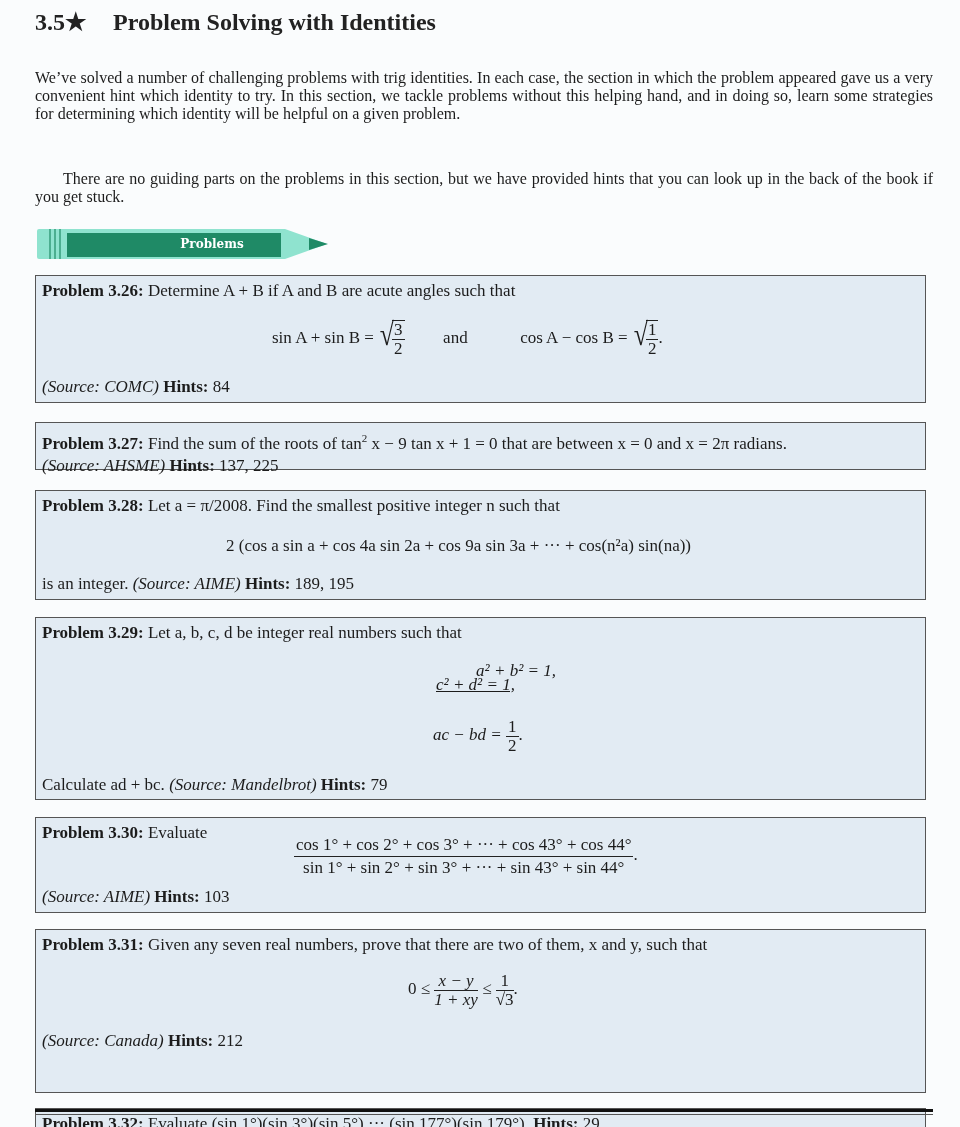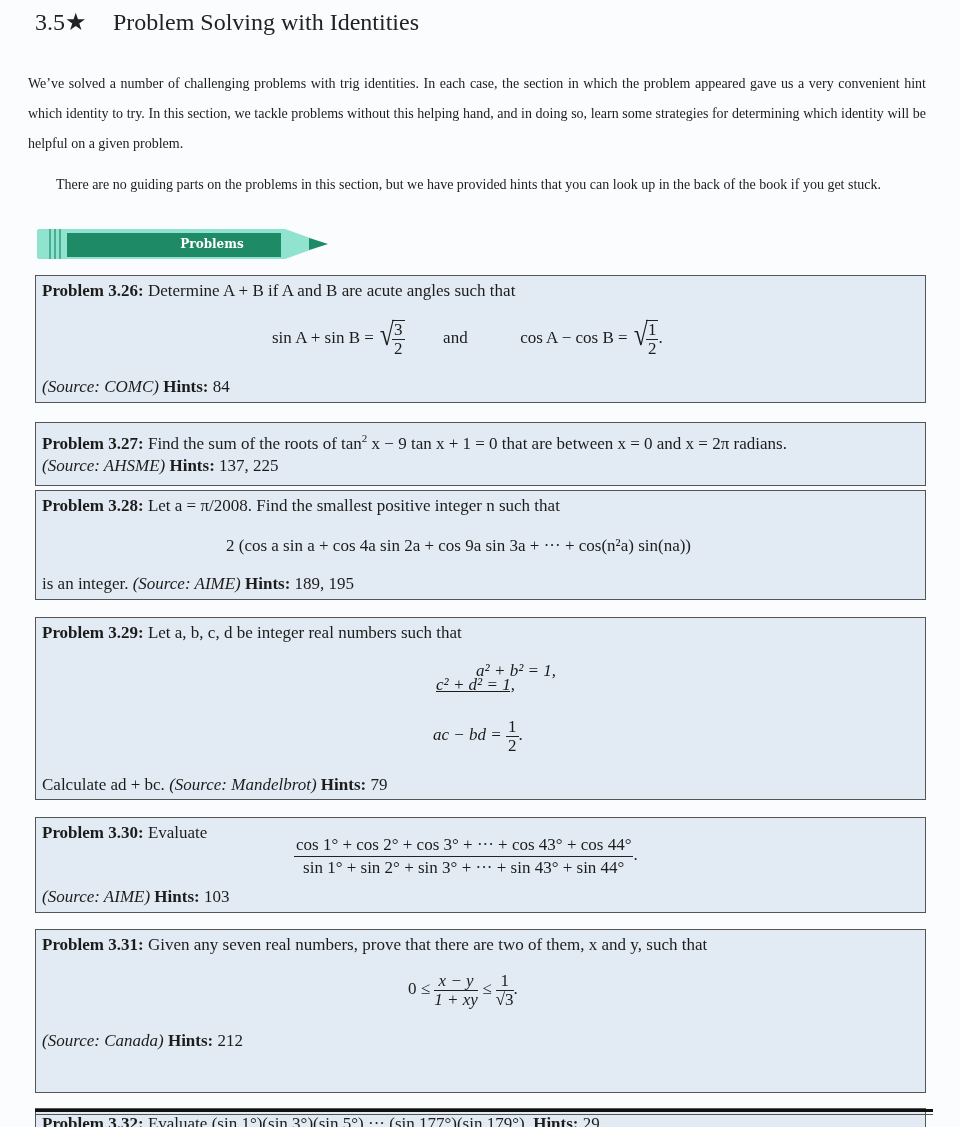--- a/index.html
+++ b/index.html
@@ -5,27 +5,27 @@
   html, body { margin:0; padding:0; }
   body {
     width:960px; height:1127px; overflow:hidden;
     background:#fafcfd;
     font-family:"Liberation Serif","DejaVu Serif",serif;
     color:#1c1c1c;
     position:relative;
   }
   .section-title {
     position:absolute; left:35px; top:8px;
-    font-size:24px; font-weight:normal; color:#222;
+    font-size:24px; font-weight:bold; color:#222;
     display:flex; align-items:baseline;justify-content:center;
   }
   .section-title .num { width:78px; }
   .intro {
-    position:absolute; left:28px; width:898px;
-    font-size:14px; line-height:30px; text-align:justify;
+    position:absolute; left:35px; width:898px;
+    font-size:16px; line-height:18px; text-align:justify;
   }
   .intro.p1 { top:69px; }
   .intro.p2 { top:170px; text-indent:28px; }
 
   
   .banner { position:absolute; left:37px; top:228px; width:292px; height:32px; }
   .banner svg { position:absolute; left:0; top:0; }
   .banner-label {
     position:absolute; left:70px; top:3px; width:210px; height:26px;
     text-align:center; color:#fff; font-weight:bold; font-size:12px; line-height:26px;
@@ -104,21 +104,21 @@
       <span class="frac"><span class="num">1</span><span>2</span></span>
     </span><span>.</span>
   </div>
   <div class="foot" style="top:100px;">
     <span class="i">(Source: COMC)</span>
     <b>Hints:</b>
     <span>84</span>
   </div>
 </div>
 
-<div class="pbox" style="top:422px;height:64px;">
+<div class="pbox" style="top:422px;height:48px;">
   <div>
     <span class="label">Problem 3.27:</span>
     <span><span>Find the sum of the roots of tan</span><sup style="font-size:11px;">2</sup><span> x − 9 tan x + 1 = 0 that are between x = 0 and x = 2π radians.</span></span>
   </div>
   <div>
     <span class="i">(Source: AHSME)</span>
     <b>Hints:</b>
     <span>137, 225</span>
   </div>
 </div>

